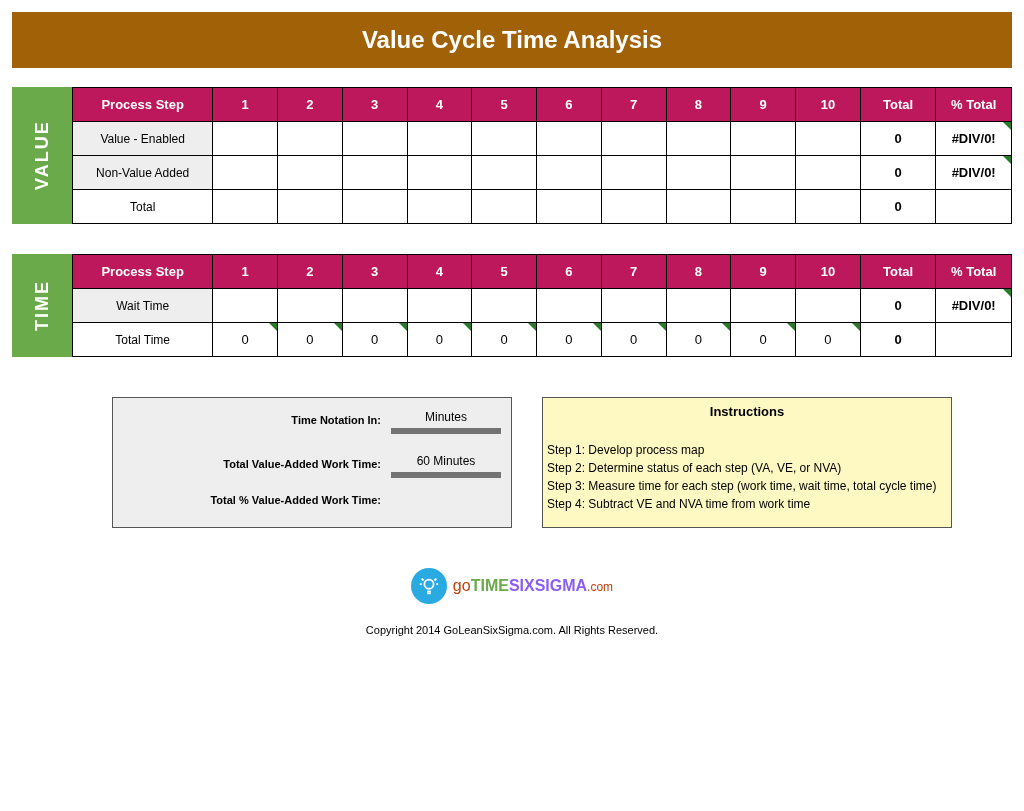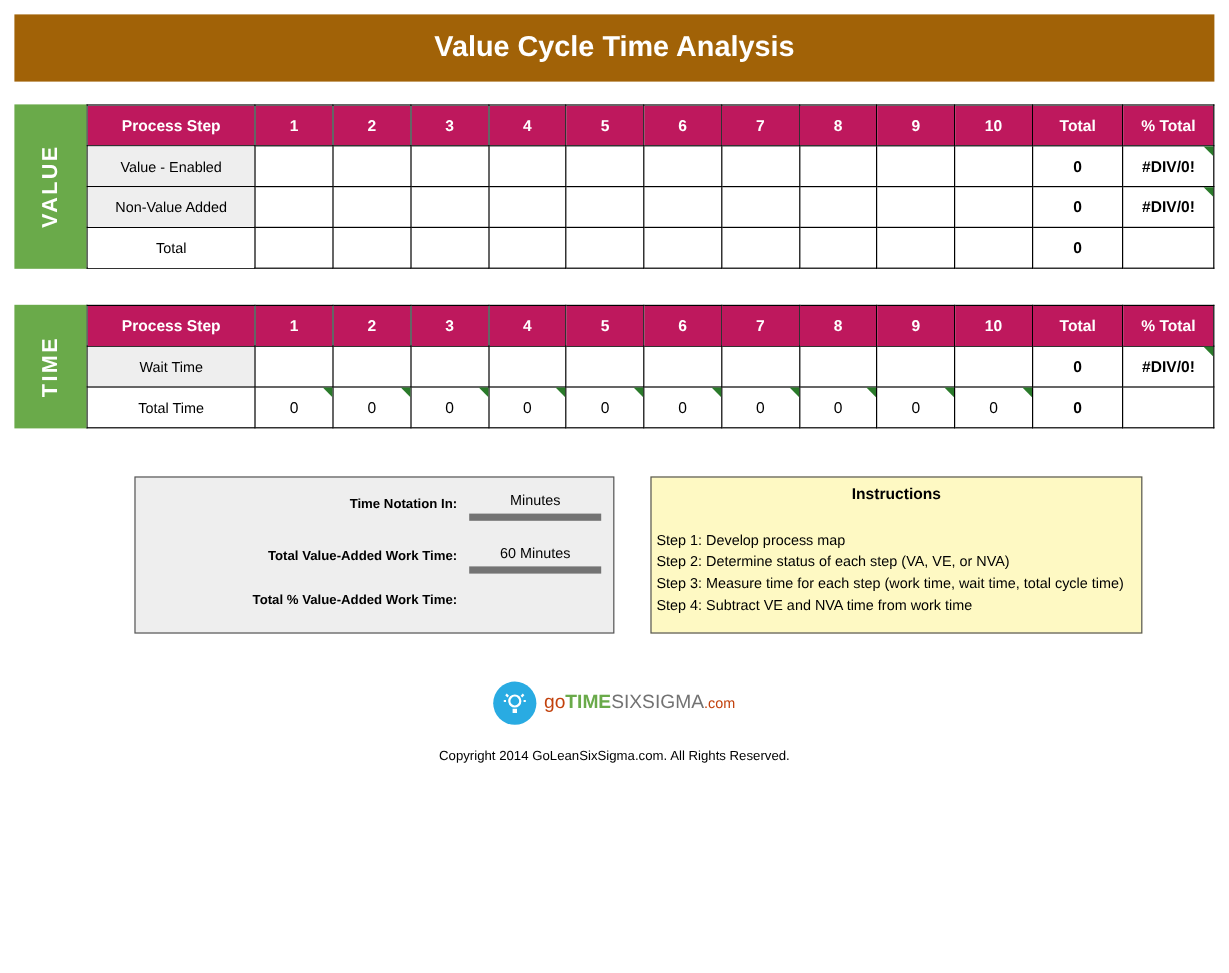--- a/index.html
+++ b/index.html
@@ -127,21 +127,21 @@
     background: #29abe2;
     border-radius: 50%;
     position: relative;
     display: flex; align-items: center; justify-content: center;
     color:#fff;
     font-size:20px;
   }
   .logo-text { font-size: 16px; }
   .logo-text .go { color: #c2410c; font-weight: normal; }
   .logo-text .lean { color: #6aaa4a; font-weight: bold; }
-  .logo-text .six { color: #737373; font-weight: normal; }
+  .logo-text .six { color: #8b5cf6; font-weight: bold; }
   .logo-text .com { color: #c2410c; font-size: 12px; }
   .copyright { font-size: 11px; margin-top: 20px; }
 </style>
 </head>
 <body>
 
 <div class="title-bar">Value Cycle Time Analysis</div>
 
 <div id="sections">
     <div class="block">

